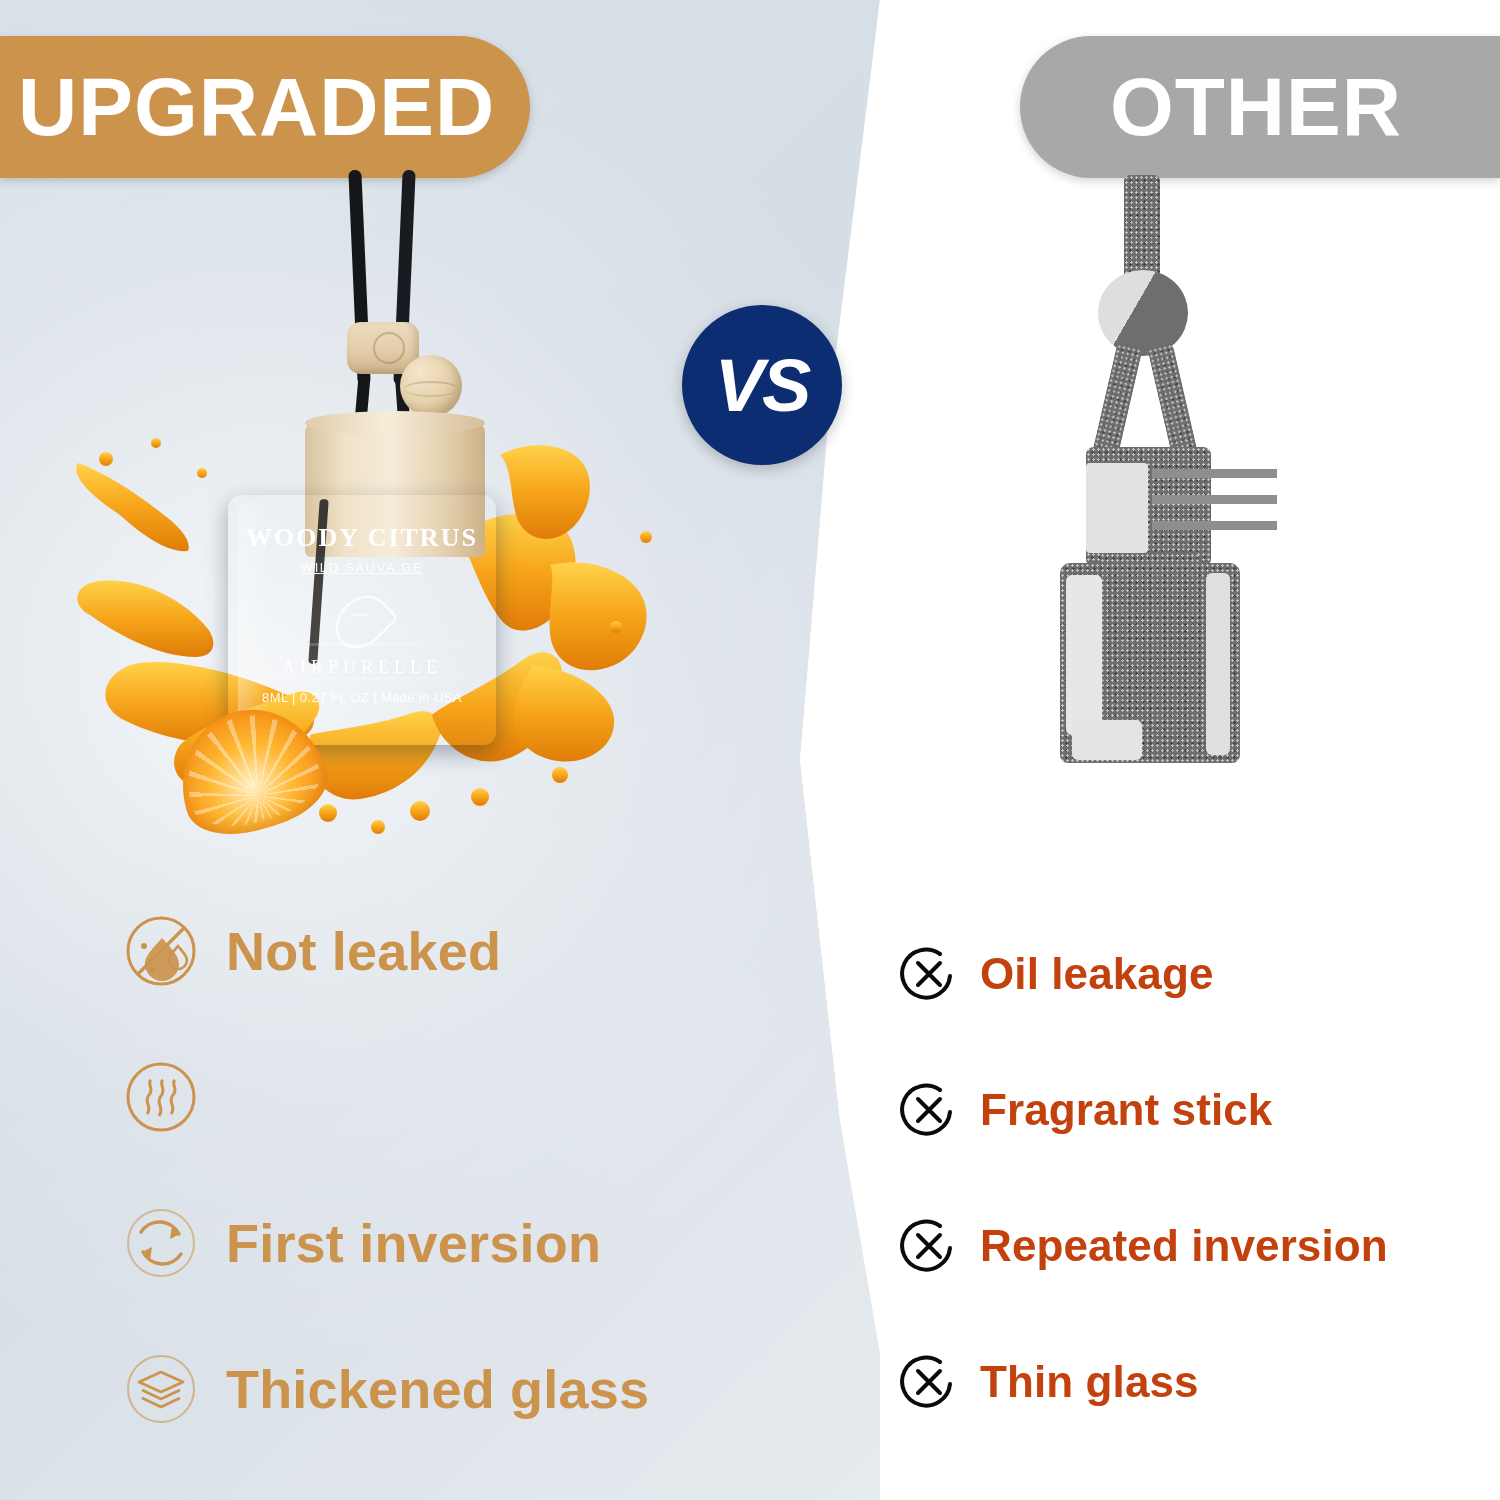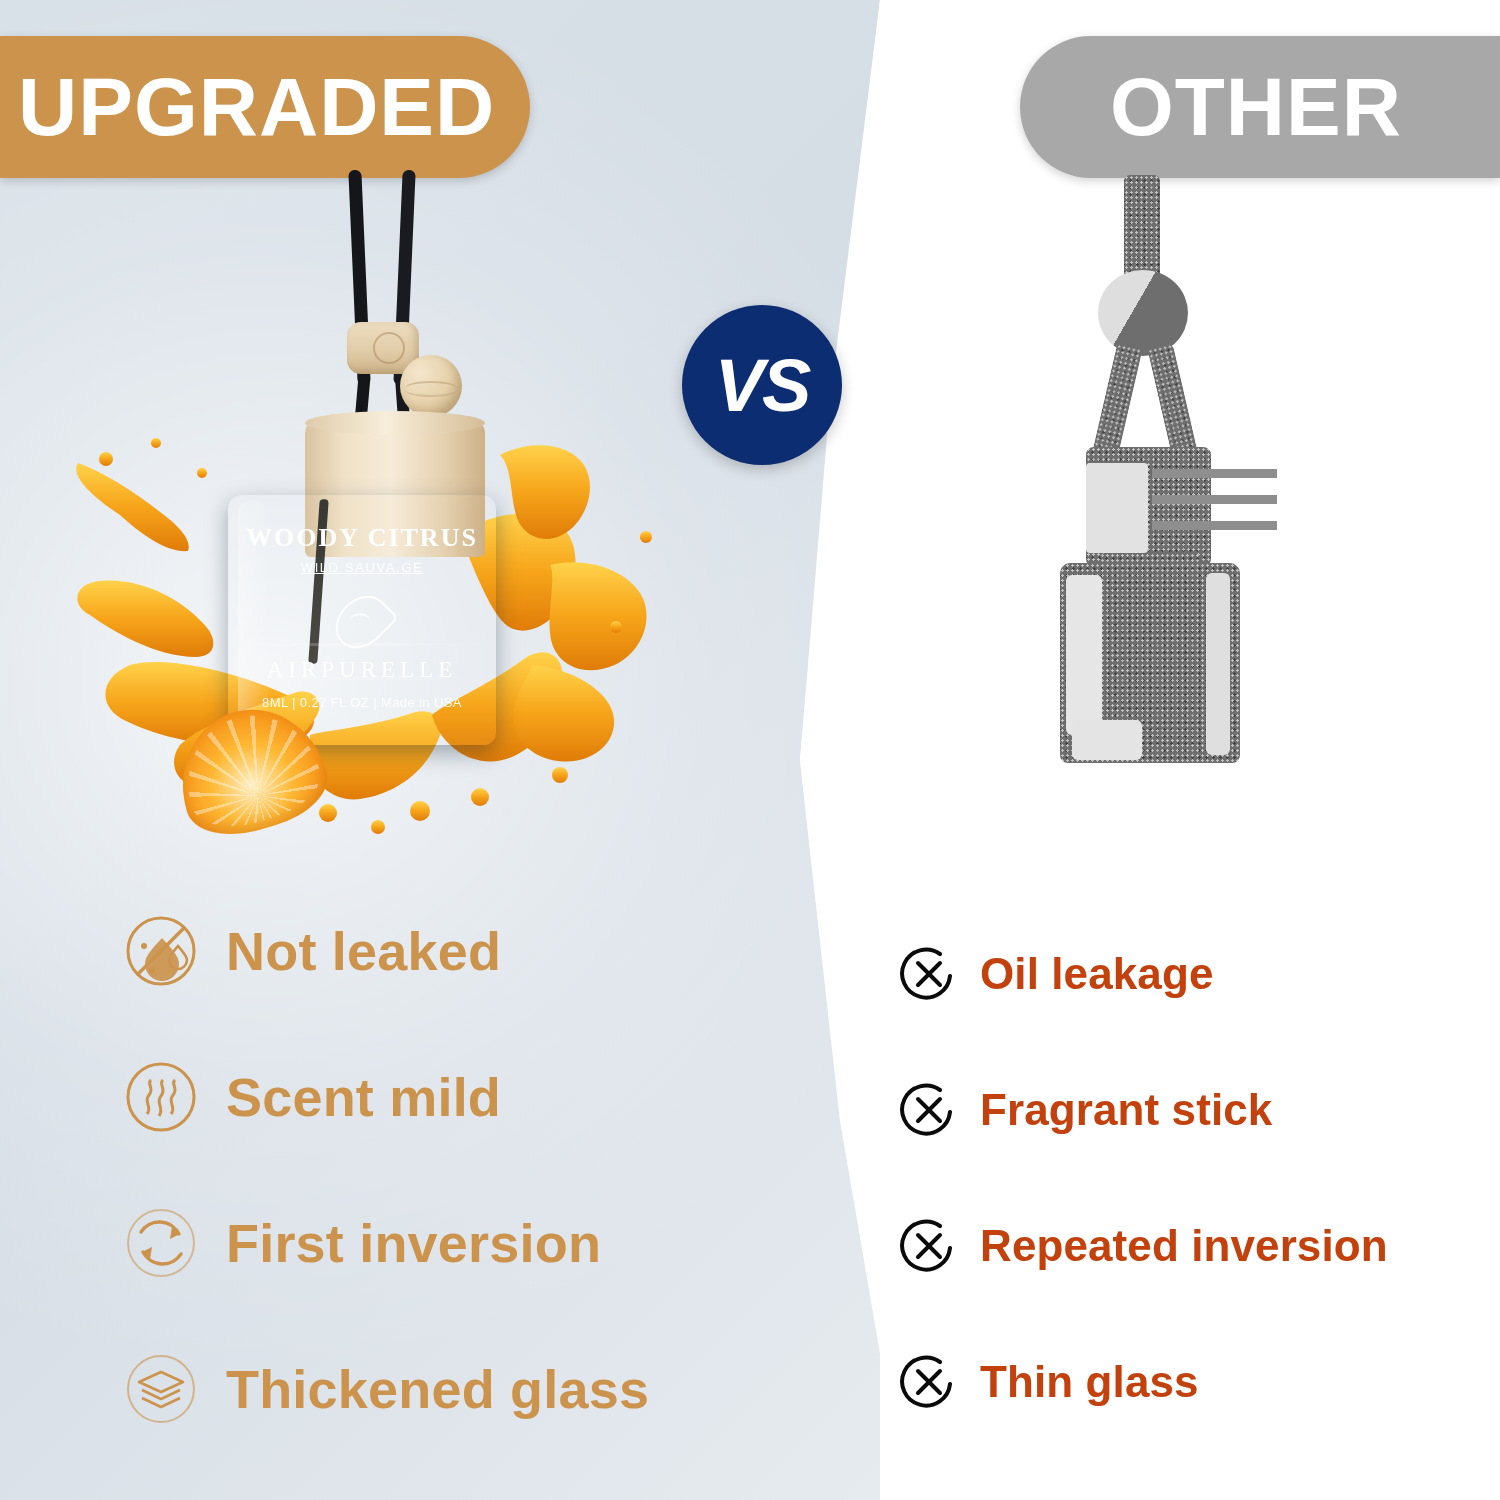--- a/index.html
+++ b/index.html
@@ -140,21 +140,21 @@
     border:2px solid rgba(255,255,255,0.88);
     border-radius:50% 6px 50% 50%;
     transform:rotate(45deg);
     position:relative;
   }
   .droplet::after{
     content:""; position:absolute; left:8px; top:20px; width:22px; height:14px;
     border-top:2px solid rgba(255,255,255,0.8);
     border-radius:50%; transform:rotate(-45deg);
   }
-  .lbl-brand { font-family:"Liberation Serif", serif; font-size:23px; letter-spacing:5px; margin-top:4px; }
+  .lbl-brand { font-family:"Liberation Serif", serif; font-size:18px; letter-spacing:5px; margin-top:4px; }
   .lbl-meta { font-size:13px; letter-spacing:.4px; margin-top:12px; opacity:.95; }
 
   .splash { position:absolute; pointer-events:none; }
   .orange-slice {
     position:absolute; left:118px; top:540px; width:145px; height:120px;
     background:radial-gradient(ellipse at 48% 62%, #fff0c6 0%, #ffb833 38%, #f59015 72%, #e07b0c 100%);
     border-radius:58% 58% 52% 52% / 78% 78% 36% 36%;
     transform:rotate(-16deg);
     box-shadow:inset 0 -7px 14px rgba(180,90,10,0.3);
   }
@@ -323,21 +323,20 @@
 
     <div class="feat-row">
       <span class="ficon">
         <svg width="78" height="78" viewBox="0 0 78 78" fill="none" stroke="#cc934d" stroke-width="3">
           <circle cx="39" cy="39" r="33"></circle>
           <path d="M25 56 c6 -7 -4 -12 2 -19 c6 -7 -3 -11 2 -15"></path>
           <path d="M37 58 c6 -8 -4 -13 2 -20 c6 -7 -3 -12 2 -16"></path>
           <path d="M49 56 c6 -7 -4 -12 2 -19 c6 -7 -3 -11 2 -15"></path>
         </svg>
       </span>
-      <span class="flabel-left">Scent mild</span>
     </div>
 
     <div class="feat-row">
       <span class="ficon">
         <svg width="78" height="78" viewBox="0 0 78 78" fill="none" stroke="#cc934d" stroke-width="3.4" stroke-linecap="round">
           <circle cx="39" cy="39" r="33" stroke-width="2" opacity=".55"></circle>
           <path d="M57 30 a22 22 0 0 0 -38 -2"></path>
           <path d="M21 48 a22 22 0 0 0 38 2"></path>
           <path d="M50 22 l8 8 -10 5" fill="#cc934d" stroke="none"></path>
           <path d="M28 56 l-8 -8 10 -5" fill="#cc934d" stroke="none"></path>

